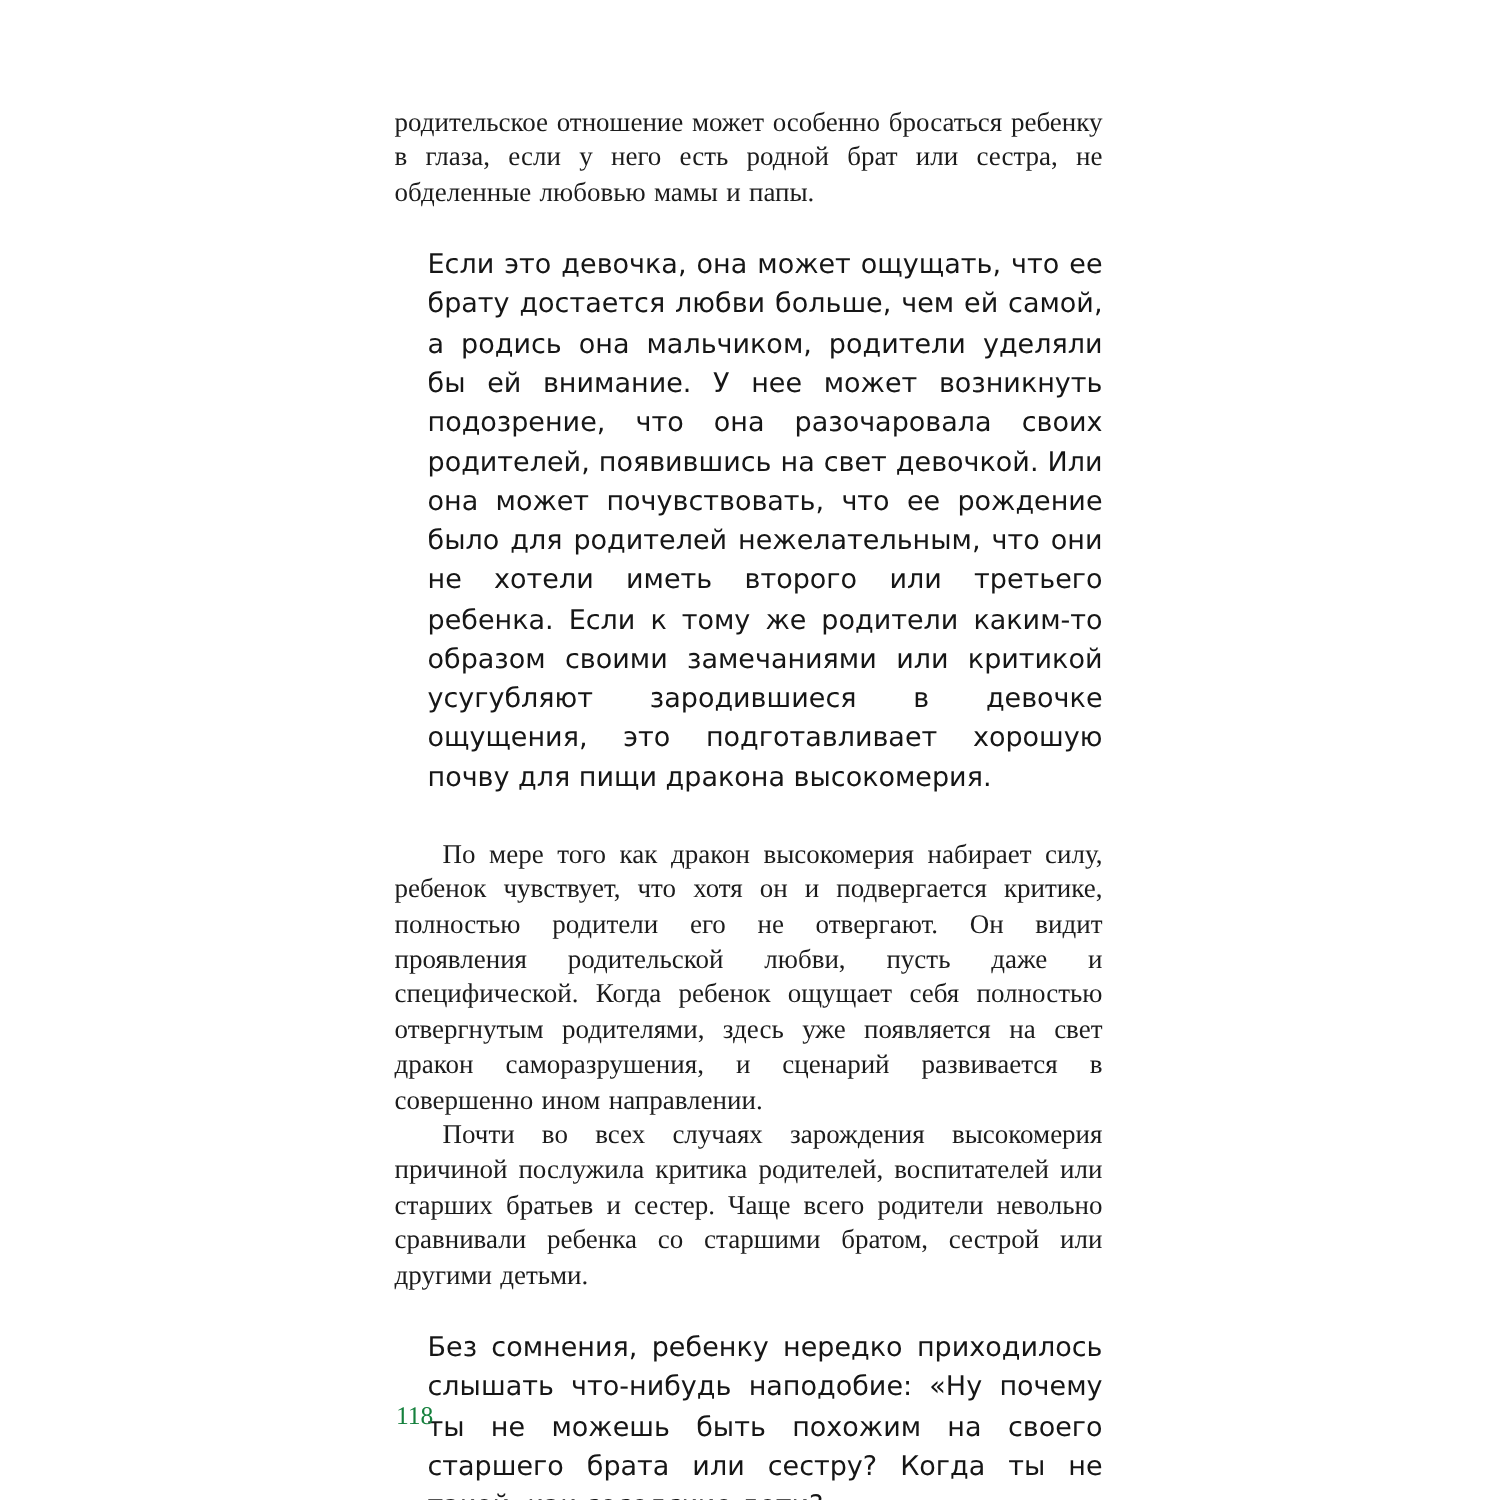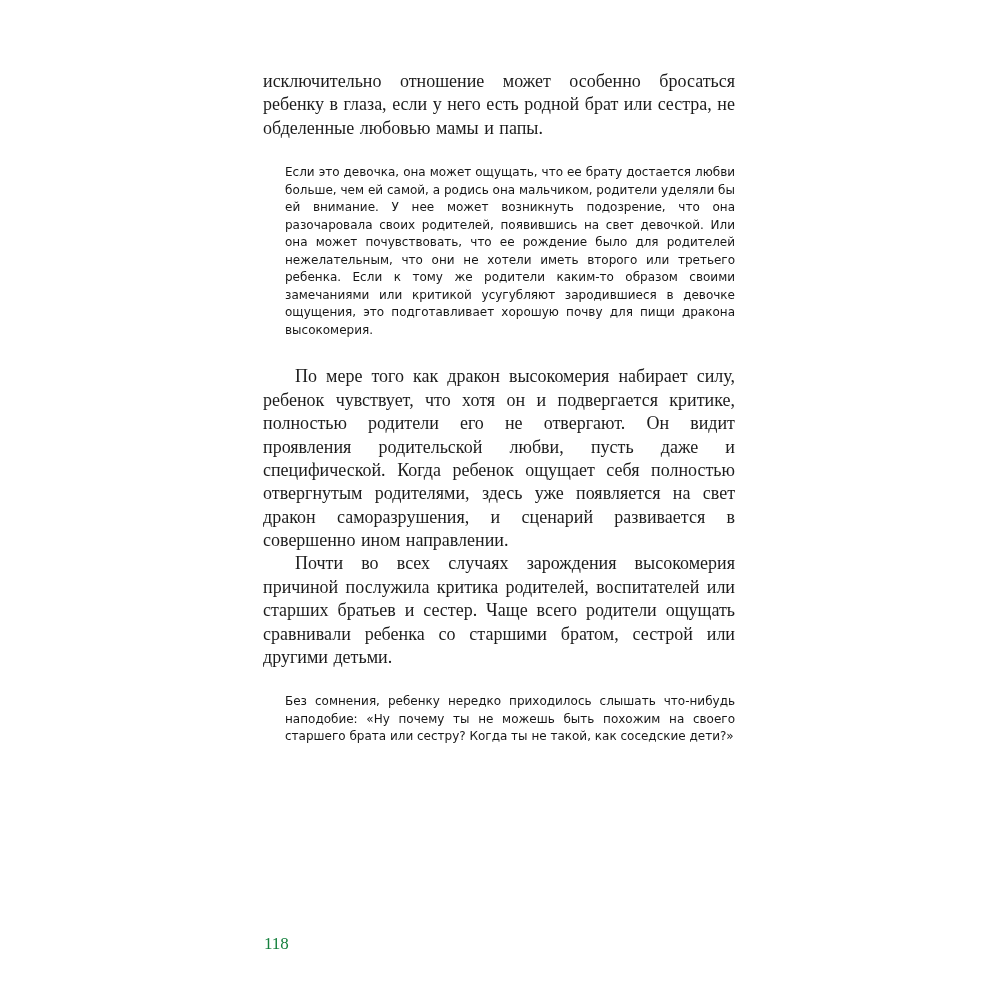--- a/index.html
+++ b/index.html
@@ -30,40 +30,40 @@
     text-align: justify;
     margin: 0;
     color: #1c1c1c;
     word-spacing: 1px;
   }
   p.serif.indent {
     text-indent: 32px;
   }
   p.quote {
     font-family: "DejaVu Sans", "Liberation Sans", sans-serif;
-    font-size: 12px;
+    font-size: 18px;
     line-height: 1.46;
     text-align: justify;
     margin: 24px 0 26px 22px;
     color: #161616;
   }
   .page-number {
     position: absolute;
     left: 264px;
     top: 934px;
     font-family: "Liberation Serif", "DejaVu Serif", serif;
     font-size: 17px;
     color: #15803d;
   }
 </style>
 </head>
 <body>
 
 <div class="book-page">
   <div class="text-block">
-      <p class="serif">исключительно отношение может особенно бросаться ребенку в глаза, если у него есть родной брат или сестра, не обделенные любовью мамы и папы.</p>
+      <p class="serif">родительское отношение может особенно бросаться ребенку в глаза, если у него есть родной брат или сестра, не обделенные любовью мамы и папы.</p>
       <p class="quote">Если это девочка, она может ощущать, что ее брату достается любви больше, чем ей самой, а родись она мальчиком, родители уделяли бы ей внимание. У нее может возникнуть подозрение, что она разочаровала своих родителей, появившись на свет девочкой. Или она может почувствовать, что ее рождение было для родителей нежелательным, что они не хотели иметь второго или третьего ребенка. Если к тому же родители каким-то образом своими замечаниями или критикой усугубляют зародившиеся в девочке ощущения, это подготавливает хорошую почву для пищи дракона высокомерия.</p>
       <p class="serif indent">По мере того как дракон высокомерия набирает силу, ребенок чувствует, что хотя он и подвергается критике, полностью родители его не отвергают. Он видит проявления родительской любви, пусть даже и специфической. Когда ребенок ощущает себя полностью отвергнутым родителями, здесь уже появляется на свет дракон саморазрушения, и сценарий развивается в совершенно ином направлении.</p>
-      <p class="serif indent">Почти во всех случаях зарождения высокомерия причиной послужила критика родителей, воспитателей или старших братьев и сестер. Чаще всего родители ощущать сравнивали ребенка со старшими братом, сестрой или другими детьми.</p>
+      <p class="serif indent">Почти во всех случаях зарождения высокомерия причиной послужила критика родителей, воспитателей или старших братьев и сестер. Чаще всего родители невольно сравнивали ребенка со старшими братом, сестрой или другими детьми.</p>
       <p class="quote">Без сомнения, ребенку нередко приходилось слышать что-нибудь наподобие: «Ну почему ты не можешь быть похожим на своего старшего брата или сестру? Когда ты не такой, как соседские дети?»</p>
     </div>
   <div class="page-number">118</div>
 </div>
 
 </body></html>

